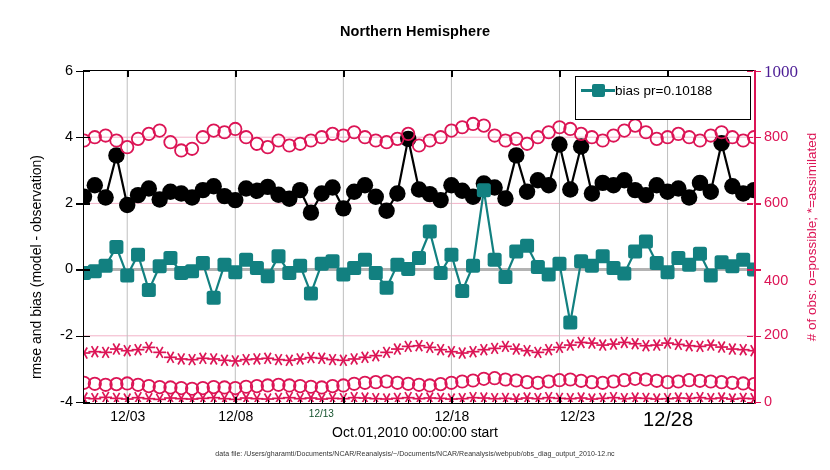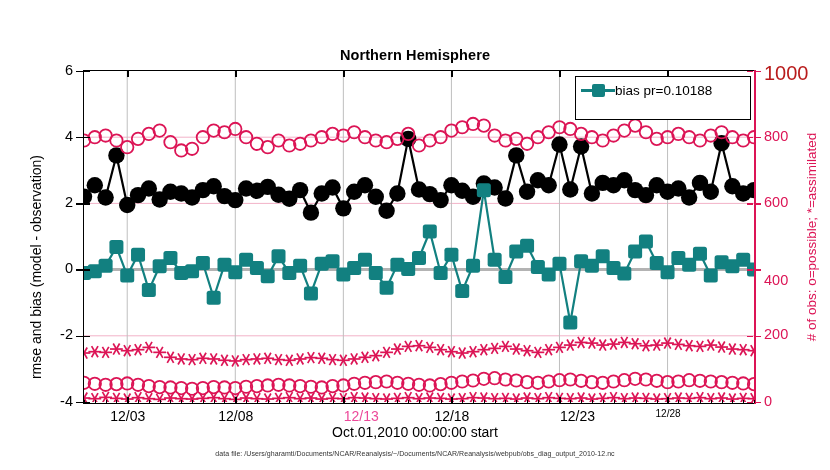--- a/index.html
+++ b/index.html
@@ -11,21 +11,20 @@
   #root{position:absolute;inset:0;}
 
   
   .title-block{
     position:absolute;left:0;top:22px;width:830px;text-align:center;
     pointer-events:none;
   }
   .title-line{
     font-size:14.5px;font-weight:bold;color:#000;line-height:19px;
     letter-spacing:.1px;
-    margin-top:24px;
   }
 
   
   .plot-area{
     position:absolute;left:83px;top:70px;width:673px;height:334px;
     border:1.6px solid #000;box-sizing:border-box;background:transparent;
   }
   .plot-inner{position:absolute;inset:0;overflow:hidden;}
   .right-frame{
     position:absolute;left:754.4px;top:70px;width:1.6px;height:334px;
@@ -786,39 +785,39 @@
       <div class="" style="position:absolute;left:747px;top:269.3px;width:6px;height:1.6px;background:#DC1455;"></div>
       <div class="ytick-text-r" style="position:absolute;left:764px;top:272px;width:60px;text-align:left;font-size:14.5px;color:#DC1455;">400</div>
       <div class="" style="position:absolute;left:754px;top:203.1px;width:7px;height:1.6px;background:#DC1455;"></div>
       <div class="" style="position:absolute;left:747px;top:203.1px;width:6px;height:1.6px;background:#DC1455;"></div>
       <div class="ytick-text-r" style="position:absolute;left:764px;top:193.9px;width:60px;text-align:left;font-size:14.5px;color:#DC1455;">600</div>
       <div class="" style="position:absolute;left:754px;top:136.89999999999998px;width:7px;height:1.6px;background:#DC1455;"></div>
       <div class="" style="position:absolute;left:747px;top:136.89999999999998px;width:6px;height:1.6px;background:#DC1455;"></div>
       <div class="ytick-text-r" style="position:absolute;left:764px;top:127.69999999999999px;width:60px;text-align:left;font-size:14.5px;color:#DC1455;">800</div>
       <div class="" style="position:absolute;left:754px;top:70.7px;width:7px;height:1.6px;background:#DC1455;"></div>
       <div class="" style="position:absolute;left:747px;top:70.7px;width:6px;height:1.6px;background:#DC1455;"></div>
-      <div class="ytick-text-r" style="position:absolute;left:764px;top:61.5px;width:60px;text-align:left;font-size:20px;color:#b91c1c;">1000</div>
+      <div class="ytick-text-r" style="position:absolute;left:764px;top:61.5px;width:60px;text-align:left;font-size:17px;color:#4c1d95;font-family:Liberation Serif, serif;">1000</div>
       <div class="" style="position:absolute;left:126.9258064516129px;top:397px;width:1.6px;height:6px;background:#000;"></div>
       <div class="" style="position:absolute;left:126.9258064516129px;top:71px;width:1.6px;height:6px;background:#000;"></div>
       <div class="xtick-text" style="position:absolute;left:92.7258064516129px;top:408px;width:70px;text-align:center;font-size:14px;color:#000;">12/03</div>
       <div class="" style="position:absolute;left:234.99032258064514px;top:397px;width:1.6px;height:6px;background:#000;"></div>
       <div class="" style="position:absolute;left:234.99032258064514px;top:71px;width:1.6px;height:6px;background:#000;"></div>
       <div class="xtick-text" style="position:absolute;left:200.79032258064515px;top:408px;width:70px;text-align:center;font-size:14px;color:#000;">12/08</div>
       <div class="" style="position:absolute;left:343.0548387096774px;top:397px;width:1.6px;height:6px;background:#000;"></div>
       <div class="" style="position:absolute;left:343.0548387096774px;top:71px;width:1.6px;height:6px;background:#000;"></div>
-      <div class="xtick-text" style="position:absolute;left:308.85483870967744px;top:408px;width:70px;text-align:right;font-size:14px;color:#ec4899;">12/13</div>
+      <div class="xtick-text" style="position:absolute;left:308.85483870967744px;top:408px;width:70px;text-align:left;font-size:10px;color:#14532d;">12/13</div>
       <div class="" style="position:absolute;left:451.1193548387096px;top:397px;width:1.6px;height:6px;background:#000;"></div>
       <div class="" style="position:absolute;left:451.1193548387096px;top:71px;width:1.6px;height:6px;background:#000;"></div>
       <div class="xtick-text" style="position:absolute;left:416.91935483870964px;top:408px;width:70px;text-align:center;font-size:14px;color:#000;">12/18</div>
       <div class="" style="position:absolute;left:559.183870967742px;top:397px;width:1.6px;height:6px;background:#000;"></div>
       <div class="" style="position:absolute;left:559.183870967742px;top:71px;width:1.6px;height:6px;background:#000;"></div>
       <div class="xtick-text" style="position:absolute;left:524.983870967742px;top:408px;width:70px;text-align:right;font-size:14px;color:#000;">12/23</div>
       <div class="" style="position:absolute;left:667.2483870967742px;top:397px;width:1.6px;height:6px;background:#000;"></div>
       <div class="" style="position:absolute;left:667.2483870967742px;top:71px;width:1.6px;height:6px;background:#000;"></div>
-      <div class="xtick-text" style="position:absolute;left:633.0483870967741px;top:408px;width:70px;text-align:center;font-size:10px;color:#000;">12/28</div>
+      <div class="xtick-text" style="position:absolute;left:633.0483870967741px;top:408px;width:70px;text-align:center;font-size:20px;color:#000;">12/28</div>
       <div class="" style="position:absolute;left:84px;top:400px;width:1px;height:3px;background:#000;"></div>
       <div class="" style="position:absolute;left:94.80645161290323px;top:400px;width:1px;height:3px;background:#000;"></div>
       <div class="" style="position:absolute;left:105.61290322580645px;top:400px;width:1px;height:3px;background:#000;"></div>
       <div class="" style="position:absolute;left:116.41935483870968px;top:400px;width:1px;height:3px;background:#000;"></div>
       <div class="" style="position:absolute;left:127.2258064516129px;top:400px;width:1px;height:3px;background:#000;"></div>
       <div class="" style="position:absolute;left:138.03225806451613px;top:400px;width:1px;height:3px;background:#000;"></div>
       <div class="" style="position:absolute;left:148.83870967741936px;top:400px;width:1px;height:3px;background:#000;"></div>
       <div class="" style="position:absolute;left:159.64516129032256px;top:400px;width:1px;height:3px;background:#000;"></div>
       <div class="" style="position:absolute;left:170.4516129032258px;top:400px;width:1px;height:3px;background:#000;"></div>
       <div class="" style="position:absolute;left:181.25806451612902px;top:400px;width:1px;height:3px;background:#000;"></div>

